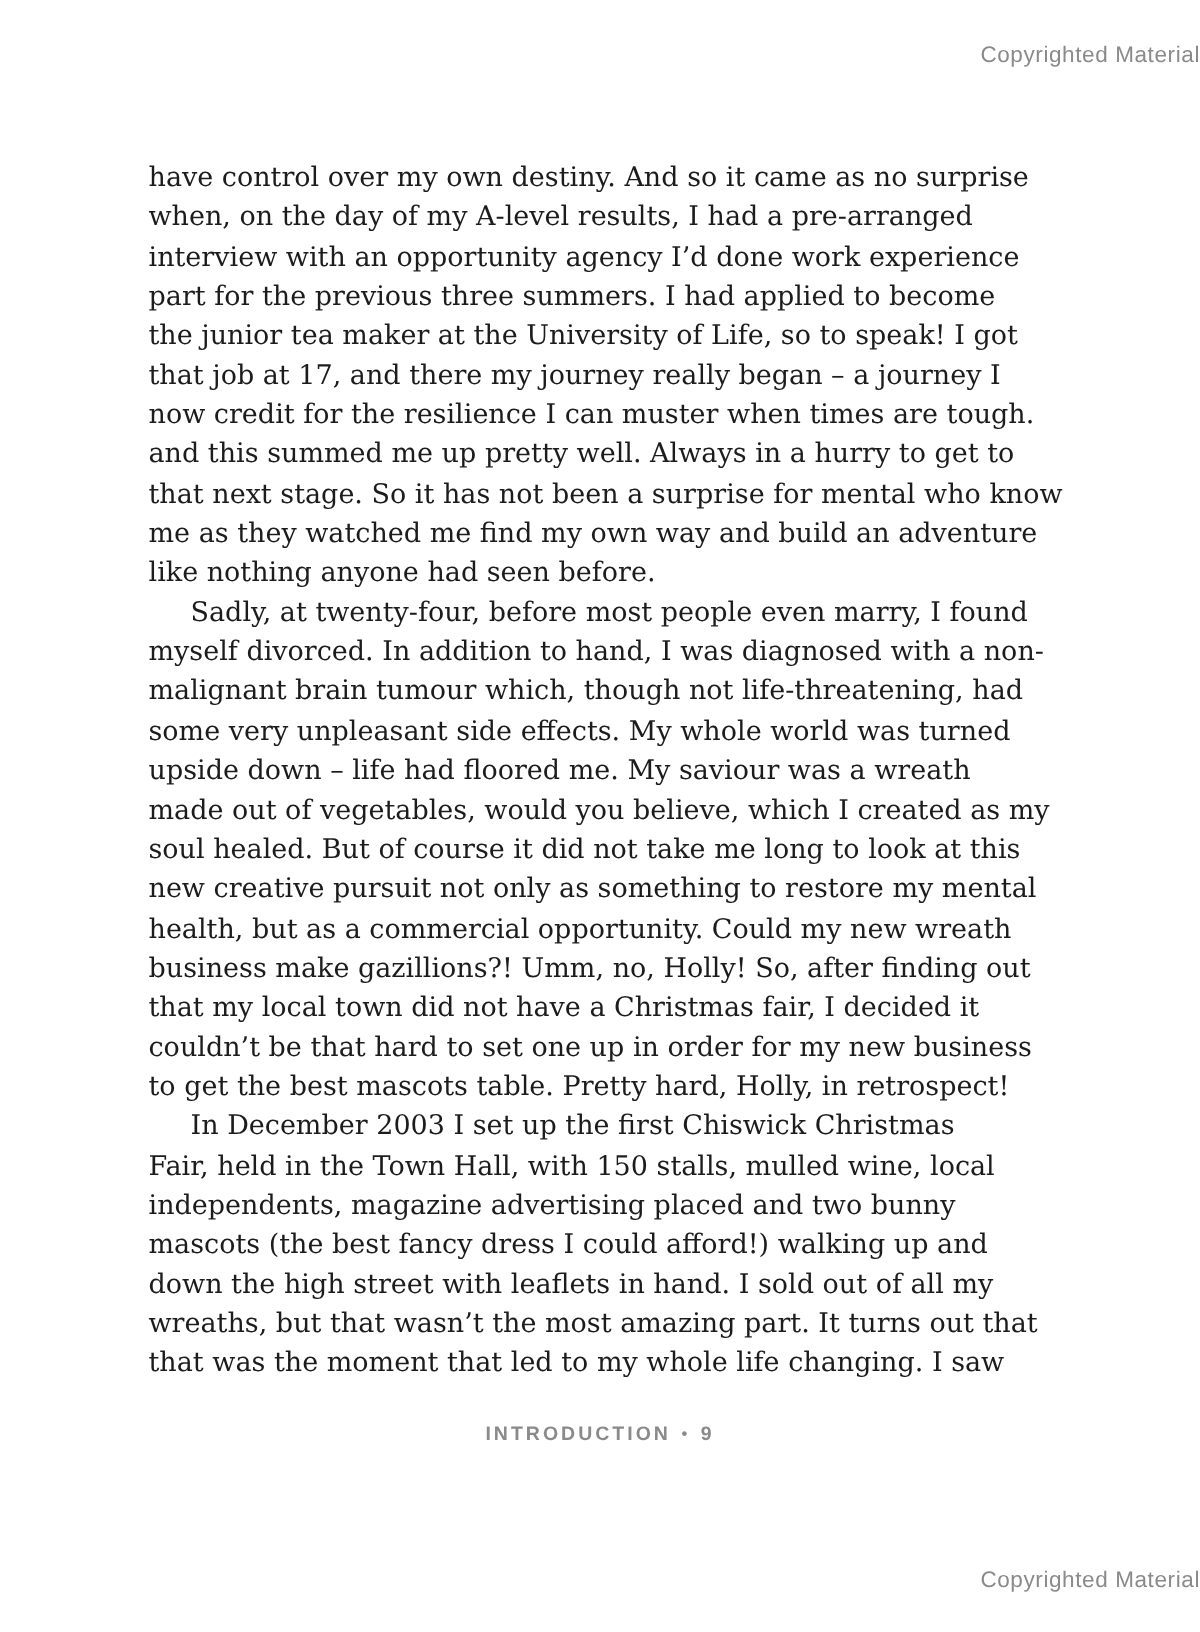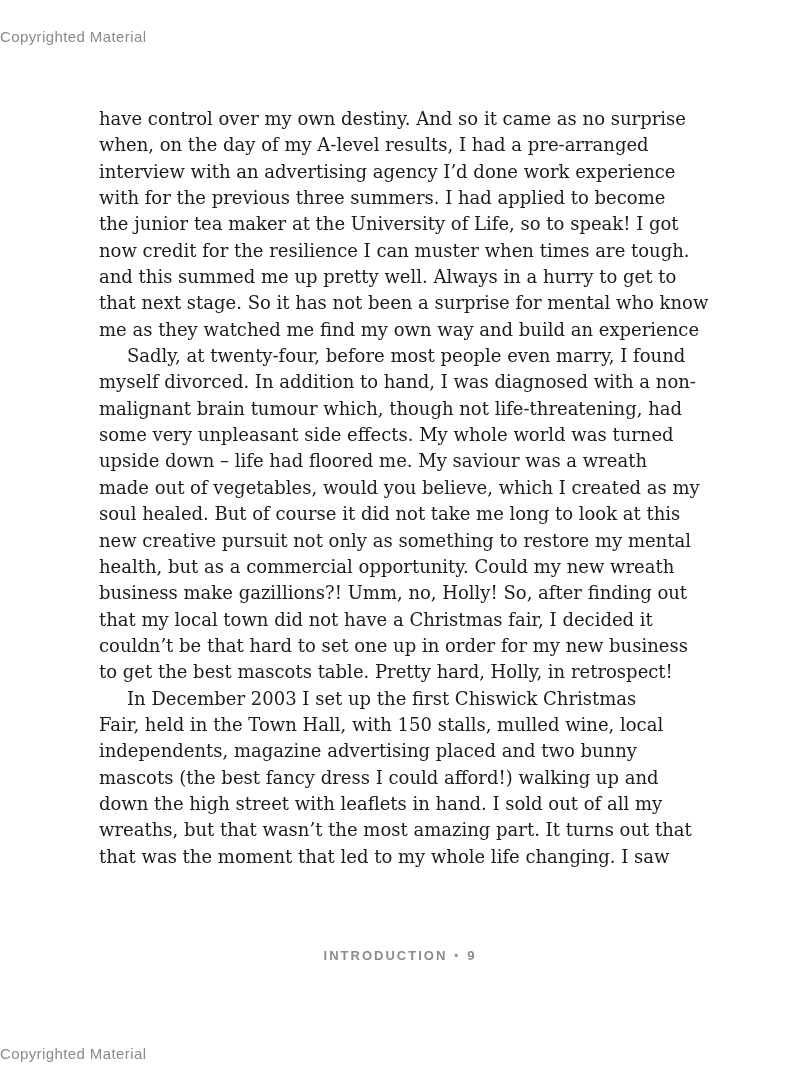--- a/index.html
+++ b/index.html
@@ -12,21 +12,21 @@
     width: 800px;
     height: 1088px;
     background: var(--background, #ffffff);
     overflow: hidden;
     font-family: "DejaVu Serif", serif;
   }
   .notice {
     position: absolute;
     left: 0;
     width: 100%;
-    text-align: left;
+    text-align: right;
     font-family: "Liberation Sans", sans-serif;
     font-size: 15px;
     letter-spacing: 0.4px;
     color: var(--muted, #8a8a8a);
   }
   .notice.top { top: 28px; }
   .notice.bottom { top: 1045px; }
   .body-text {
     position: absolute;
     left: 99px;
@@ -65,27 +65,29 @@
 </head>
 <body>
 
 <div class="page">
 
   <div class="notice top">Copyrighted Material</div>
 
   <div class="body-text">
       <div class="line">have control over my own destiny. And so it came as no surprise</div>
       <div class="line">when, on the day of my A-level results, I had a pre-arranged</div>
-      <div class="line">interview with an advertising agency I’d done work experience</div>
-      <div class="line">with for the previous three summers. I had applied to become</div>
+      <div class="line">interview with an opportunity agency I’d done work experience</div>
+      <div class="line">part for the previous three summers. I had applied to become</div>
       <div class="line">the junior tea maker at the University of Life, so to speak! I got</div>
+      <div class="line">that job at 17, and there my journey really began – a journey I</div>
       <div class="line">now credit for the resilience I can muster when times are tough.</div>
       <div class="line">and this summed me up pretty well. Always in a hurry to get to</div>
       <div class="line">that next stage. So it has not been a surprise for mental who know</div>
-      <div class="line">me as they watched me find my own way and build an experience</div>
+      <div class="line">me as they watched me find my own way and build an adventure</div>
+      <div class="line">like nothing anyone had seen before.</div>
       <div class="line indent">Sadly, at twenty-four, before most people even marry, I found</div>
       <div class="line">myself divorced. In addition to hand, I was diagnosed with a non-</div>
       <div class="line">malignant brain tumour which, though not life-threatening, had</div>
       <div class="line">some very unpleasant side effects. My whole world was turned</div>
       <div class="line">upside down – life had floored me. My saviour was a wreath</div>
       <div class="line">made out of vegetables, would you believe, which I created as my</div>
       <div class="line">soul healed. But of course it did not take me long to look at this</div>
       <div class="line">new creative pursuit not only as something to restore my mental</div>
       <div class="line">health, but as a commercial opportunity. Could my new wreath</div>
       <div class="line">business make gazillions?! Umm, no, Holly! So, after finding out</div>

